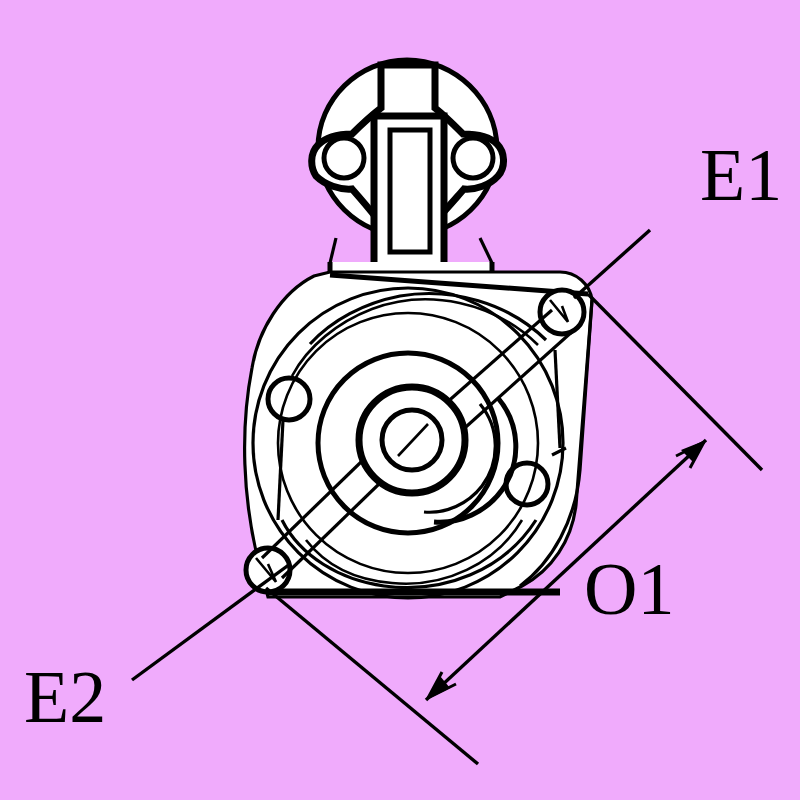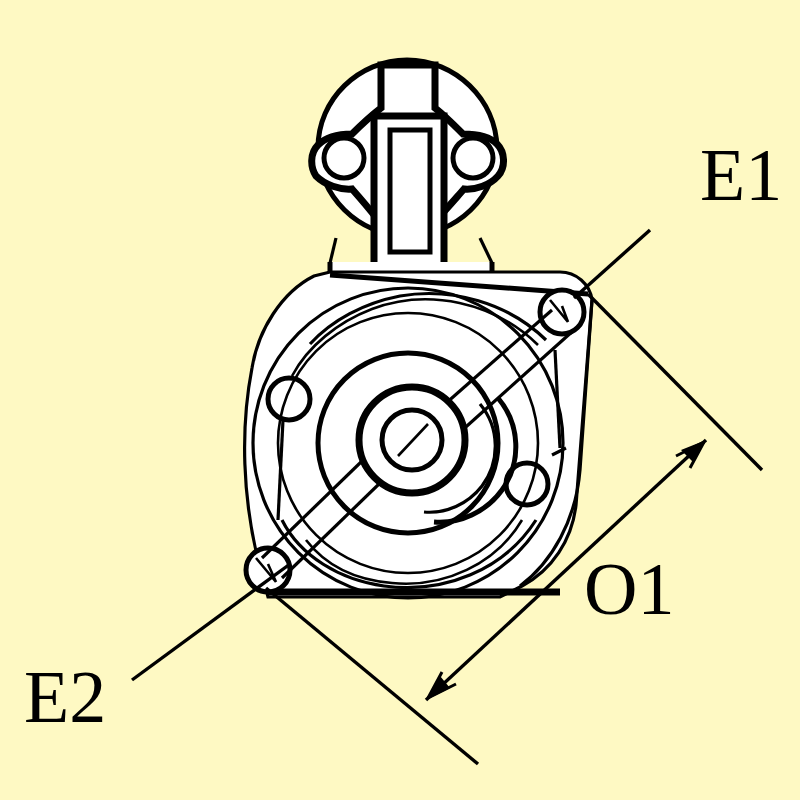--- a/index.html
+++ b/index.html
@@ -13,21 +13,21 @@
     width: 800px;
     height: 800px;
     overflow: hidden;
     font-family: "Liberation Serif", serif;
     position: relative;
   }
   #drawing-root {
     position: relative;
     width: 800px;
     height: 800px;
-    background: #fef9c3;
+    background: #f0abfc;
   }
   svg#technical-drawing {
     display: block;
     width: 800px;
     height: 800px;
   }
   .ln {
     fill: none;
     stroke: #000000;
     stroke-linecap: butt;

